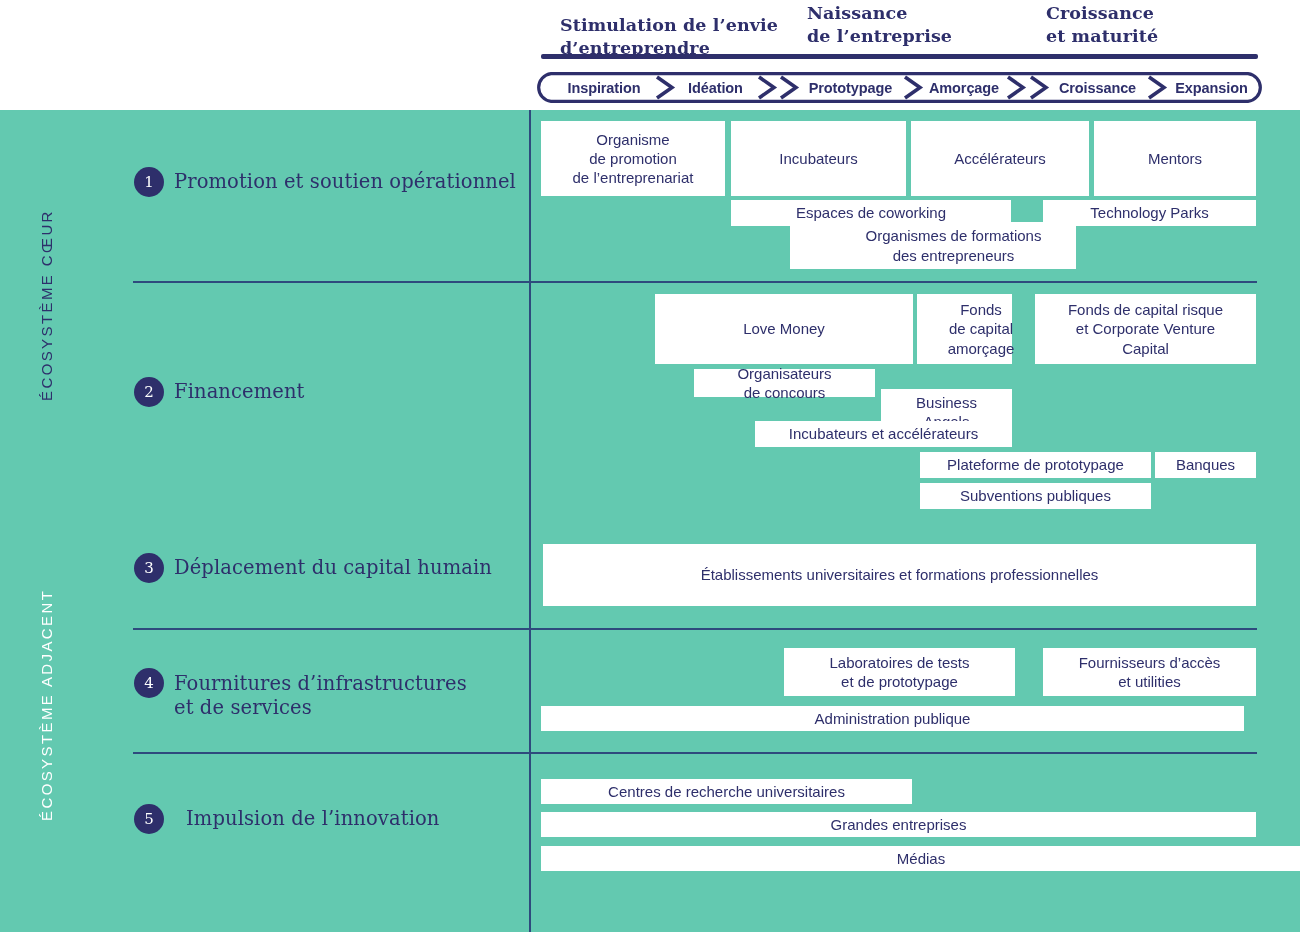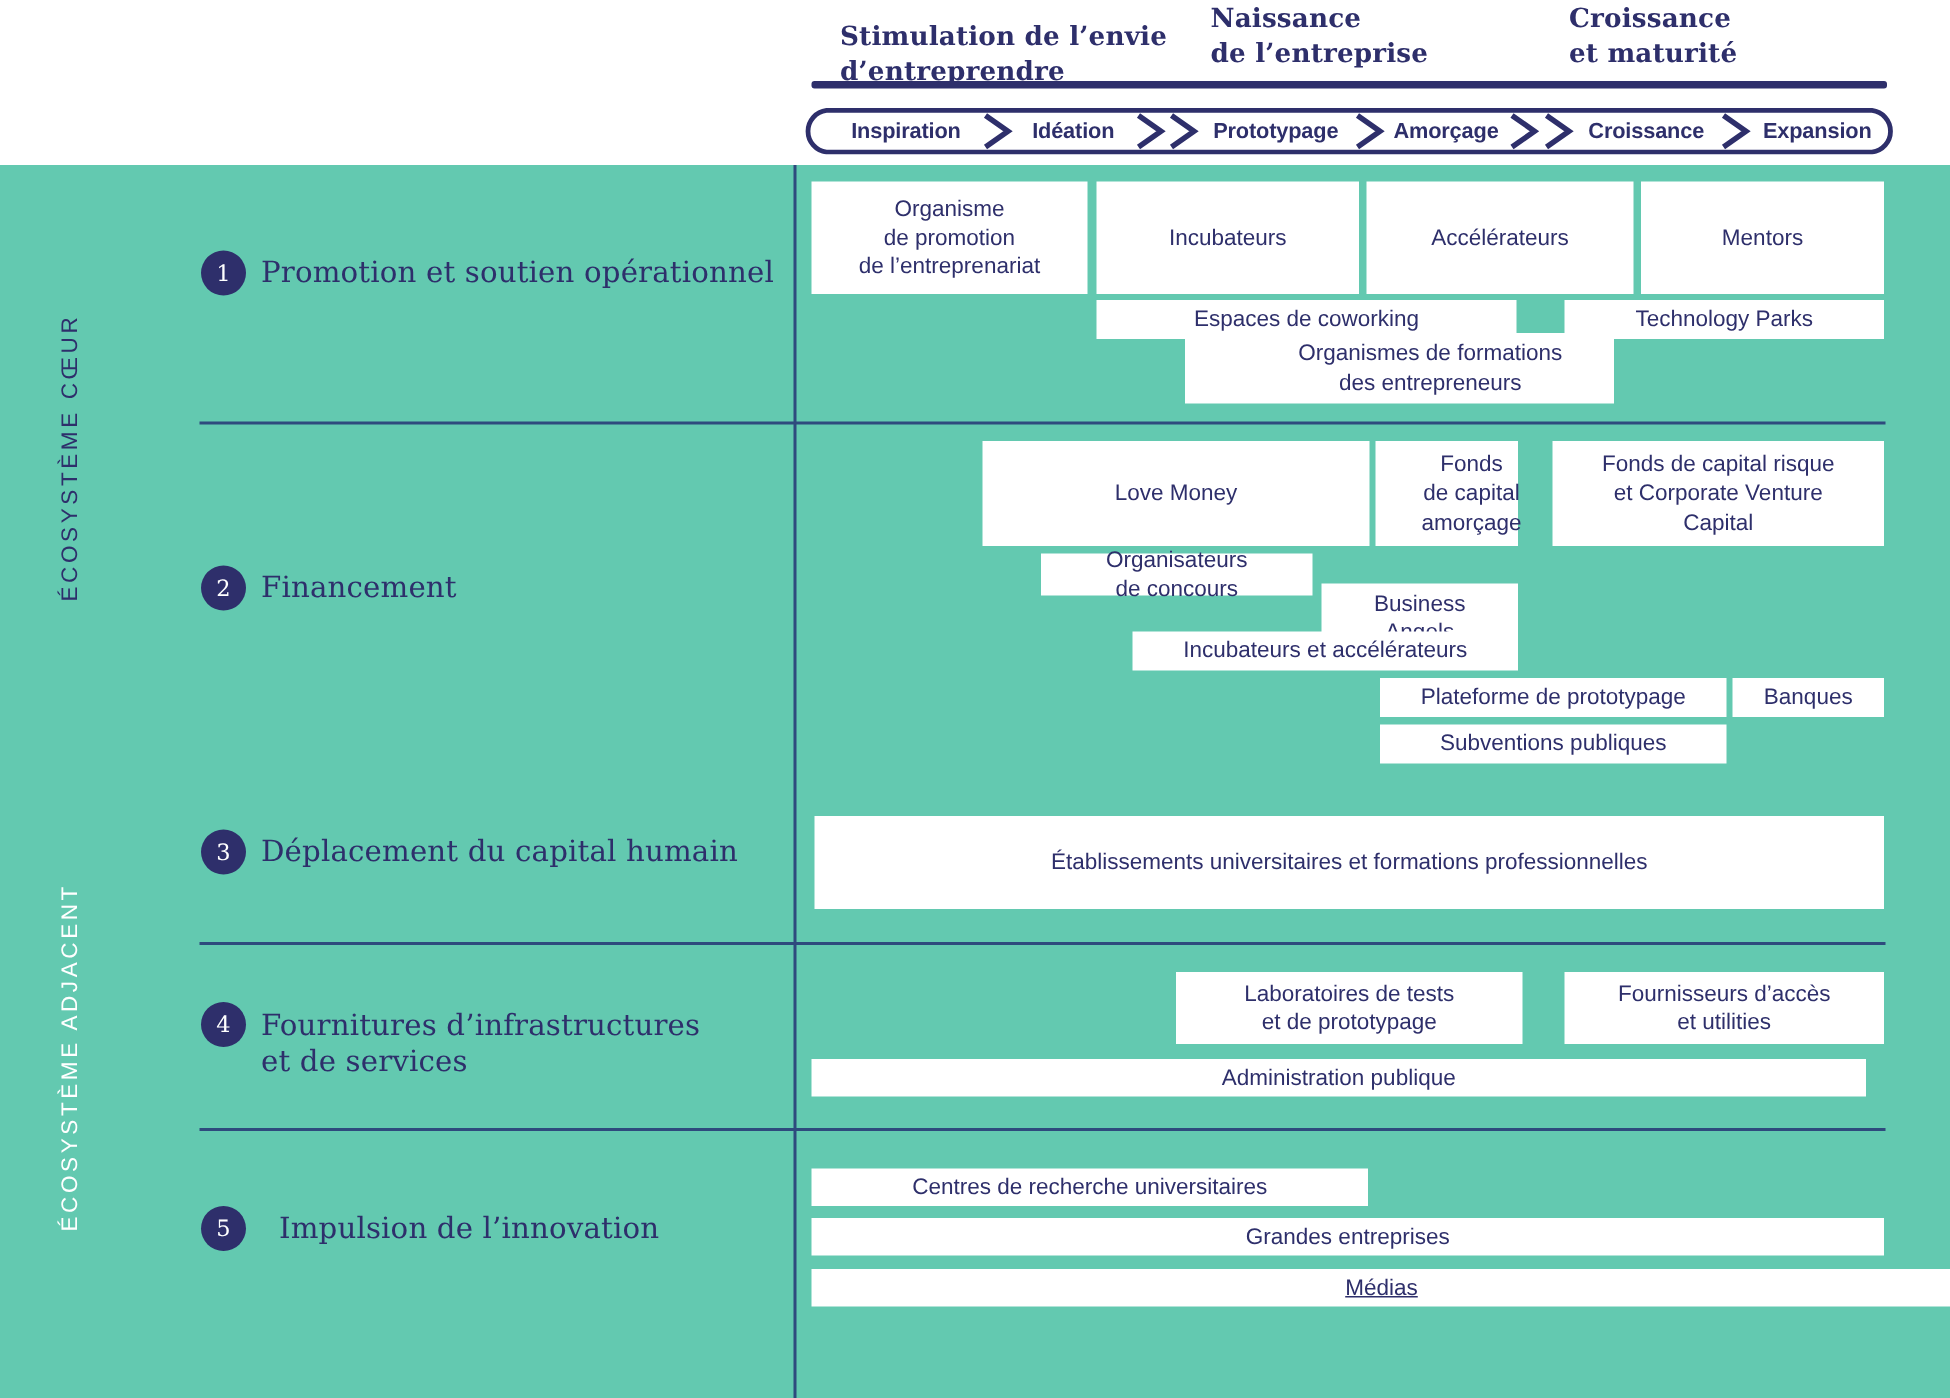--- a/index.html
+++ b/index.html
@@ -217,15 +217,15 @@
 et de prototypage</div>
   <div class="box" style="left:1043px; top:648px; width:213px; height:48px;">Fournisseurs d’accès
 et utilities</div>
   <div class="box" style="left:541px; top:706px; width:703px; height:25px;">Administration publique</div>
 
   <div class="row-num" style="left:134px; top:804px;">5</div>
   <div class="row-label" style="left:186px; top:807px; width:350px;">Impulsion de l’innovation</div>
 
   <div class="box" style="left:541px; top:779px; width:371px; height:25px;">Centres de recherche universitaires</div>
   <div class="box" style="left:541px; top:812px; width:715px; height:25px;">Grandes entreprises</div>
-  <div class="box" style="left:541px; top:846px; width:760px; height:25px;text-decoration:underline;">Médias</div>
+  <div class="box" style="left:541px; top:846px; width:760px; height:25px;">Médias</div>
 
 </div>
 
 </body></html>

